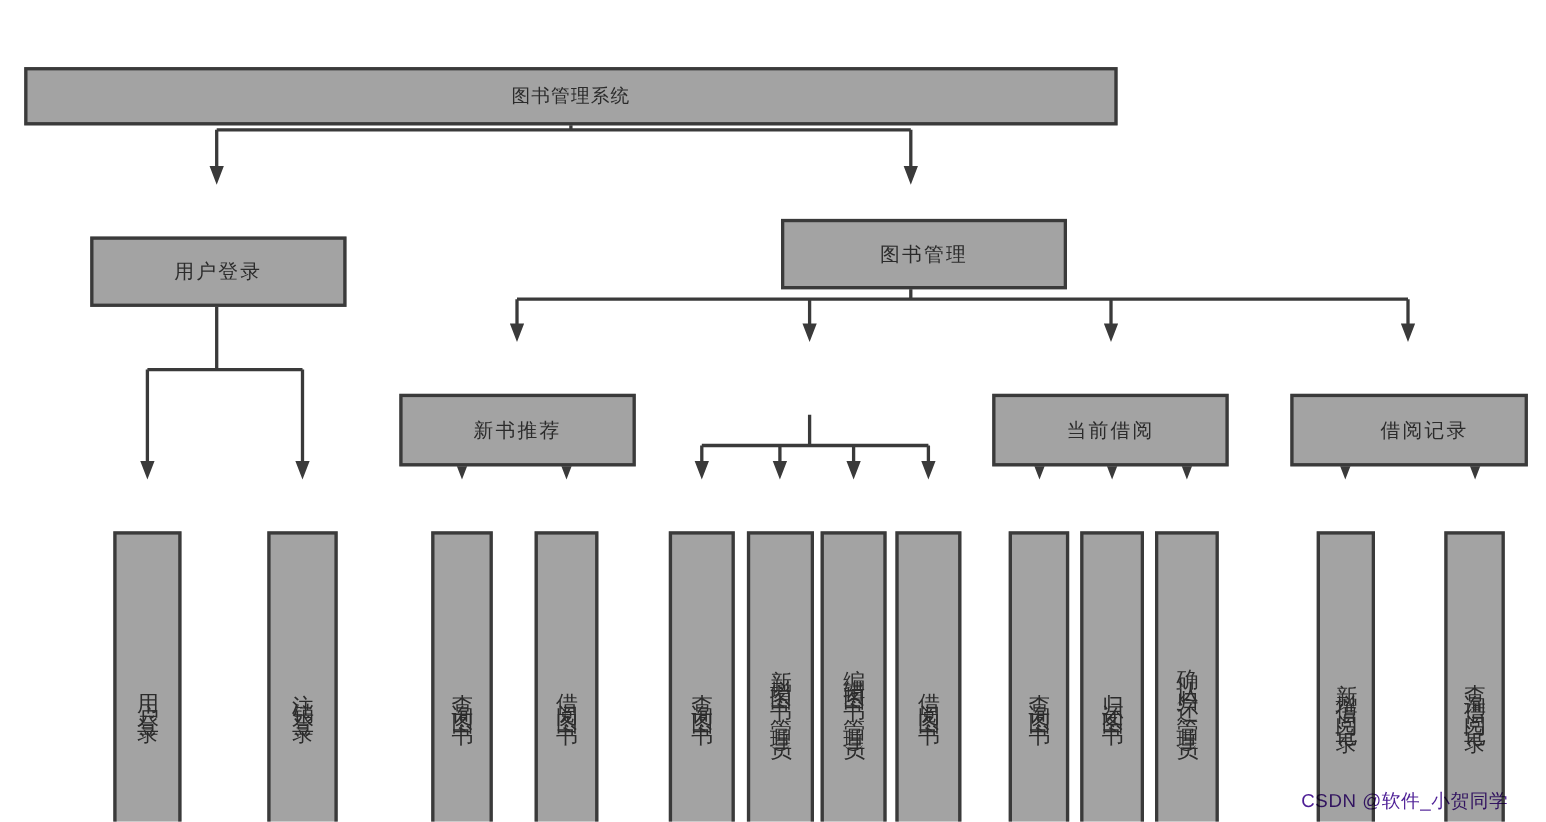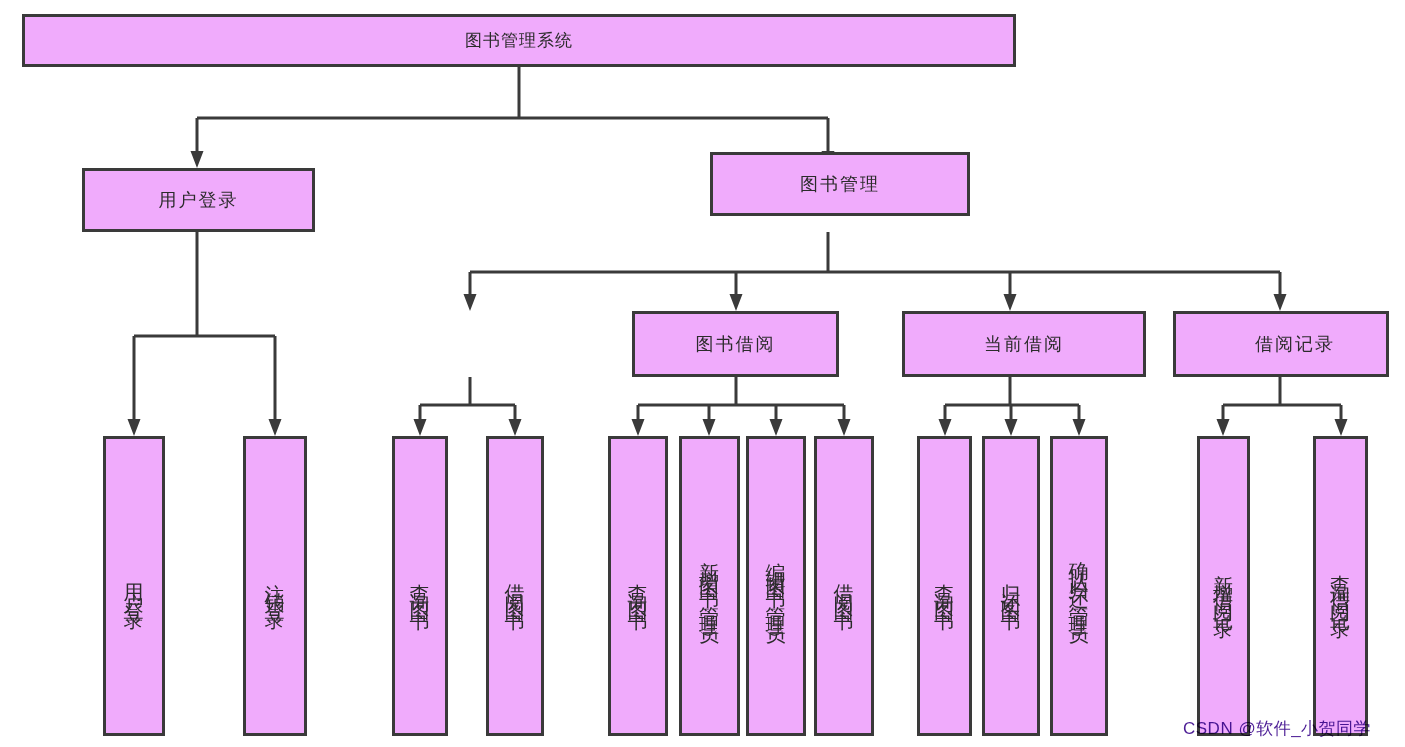--- a/index.html
+++ b/index.html
@@ -2,37 +2,37 @@
 <html><head>
 <meta charset="utf-8">
 <style>
   html,body{margin:0;padding:0;background:#ffffff;}
   .canvas{
     position:relative;width:1405px;height:747px;background:#ffffff;overflow:hidden;
     font-family:"Liberation Sans","DejaVu Sans",sans-serif;color:#2b2b2b;
   }
   .connector-layer{position:absolute;left:0;top:0;width:1405px;height:747px;}
   .box{
-    position:absolute;box-sizing:border-box;border:3px solid #3a3a3a;background:#f0abfc;
-    display:flex;align-items:center;justify-content:center;text-align:center;
+    position:absolute;box-sizing:border-box;border:3px solid #3a3a3a;background:#a3a3a3;
+    display:flex;align-items:center;justify-content:center;text-align:center;margin-top:47px;
   }
   .hbox{font-size:18px;letter-spacing:2px;}
   .root{font-size:17px;letter-spacing:1px;}
   .vbox{
     writing-mode:vertical-rl;text-orientation:mixed;
     font-size:20px;letter-spacing:9px;line-height:1;
     top:436px;height:300px;
   }
   
   #node-root{left:22px;top:14px;width:994px;height:53px;}
   #node-user-login{left:82px;top:168px;width:233px;height:64px;}
   #node-book-mgmt{left:710px;top:152px;width:260px;height:64px;}
   #node-new-book-rec{left:363px;top:311px;width:215px;height:66px;}
   #node-book-borrow{left:632px;top:311px;width:207px;height:66px;}
-  #node-current-borrow{left:902px;top:311px;width:244px;height:66px;}
+  #node-current-borrow{left:902px;top:311px;width:215px;height:66px;}
   #node-borrow-records{left:1173px;top:311px;width:216px;height:66px;padding-left:28px;}
   
   #leaf-user-login{left:103px;width:62px;}
   #leaf-logout{left:243px;width:64px;}
   #leaf-new-query{left:392px;width:56px;}
   #leaf-new-borrow{left:486px;width:58px;}
   #leaf-bor-query{left:608px;width:60px;}
   #leaf-bor-add{left:679px;width:61px;}
   #leaf-bor-edit{left:746px;width:60px;}
   #leaf-bor-borrow{left:814px;width:60px;}
@@ -70,21 +70,21 @@
              M938.5 419 L951.5 419 L945 436 Z M1004.5 419 L1017.5 419 L1011 436 Z
              M1072.5 419 L1085.5 419 L1079 436 Z
              M1216.5 419 L1229.5 419 L1223 436 Z M1334.5 419 L1347.5 419 L1341 436 Z"></path>
   </svg>
 
   <div class="box hbox root" id="node-root">图书管理系统</div>
 
   <div class="box hbox" id="node-user-login">用户登录</div>
   <div class="box hbox" id="node-book-mgmt">图书管理</div>
 
-  <div class="box hbox" id="node-book-borrow">图书借阅</div>
+  <div class="box hbox" id="node-new-book-rec">新书推荐</div>
   <div class="box hbox" id="node-current-borrow">当前借阅</div>
   <div class="box hbox" id="node-borrow-records">借阅记录</div>
 
   <div class="box vbox" id="leaf-user-login">用户登录</div>
   <div class="box vbox" id="leaf-logout">注销登录</div>
 
   <div class="box vbox" id="leaf-new-query">查询图书</div>
   <div class="box vbox" id="leaf-new-borrow">借阅图书</div>
 
   <div class="box vbox" id="leaf-bor-query">查询图书</div>

